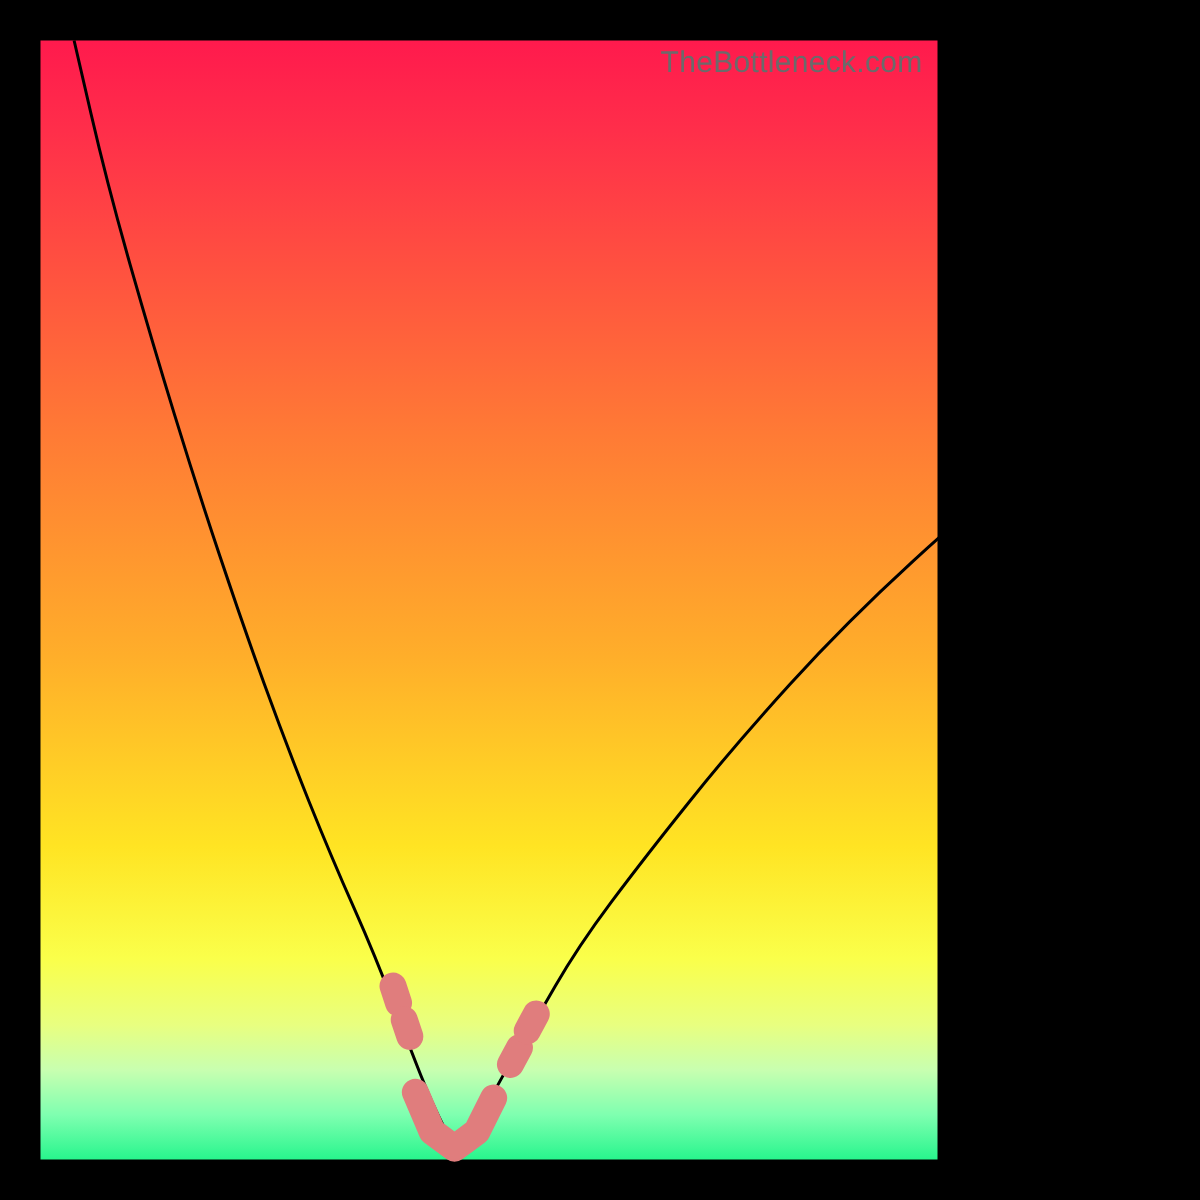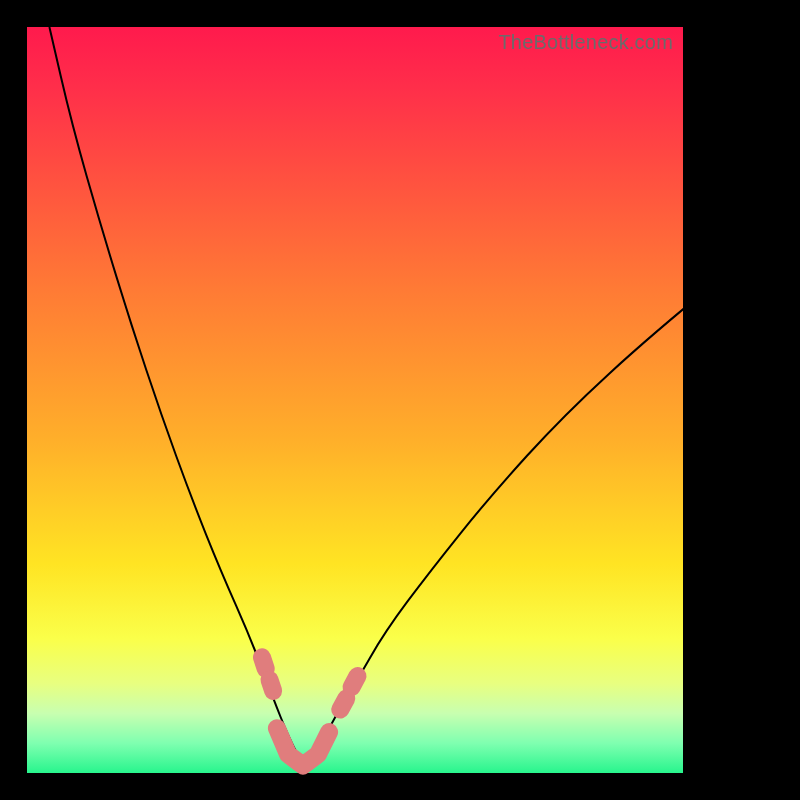--- a/index.html
+++ b/index.html
@@ -16,21 +16,21 @@
     left: 0;
     top: 0;
     width: 800px;
     height: 800px;
     background: #000;
   }
   .plot {
     position: absolute;
     left: 27px;
     top: 27px;
-    width: 656px;
+    width: 598px;
     height: 746px;
     
     background: linear-gradient(to bottom,
       #ff1a4d 0%,
       #ff2e4a 8%,
       #ff5040 20%,
       #ff7a35 35%,
       #ffae2a 55%,
       #ffe423 72%,
       #faff4a 82%,

